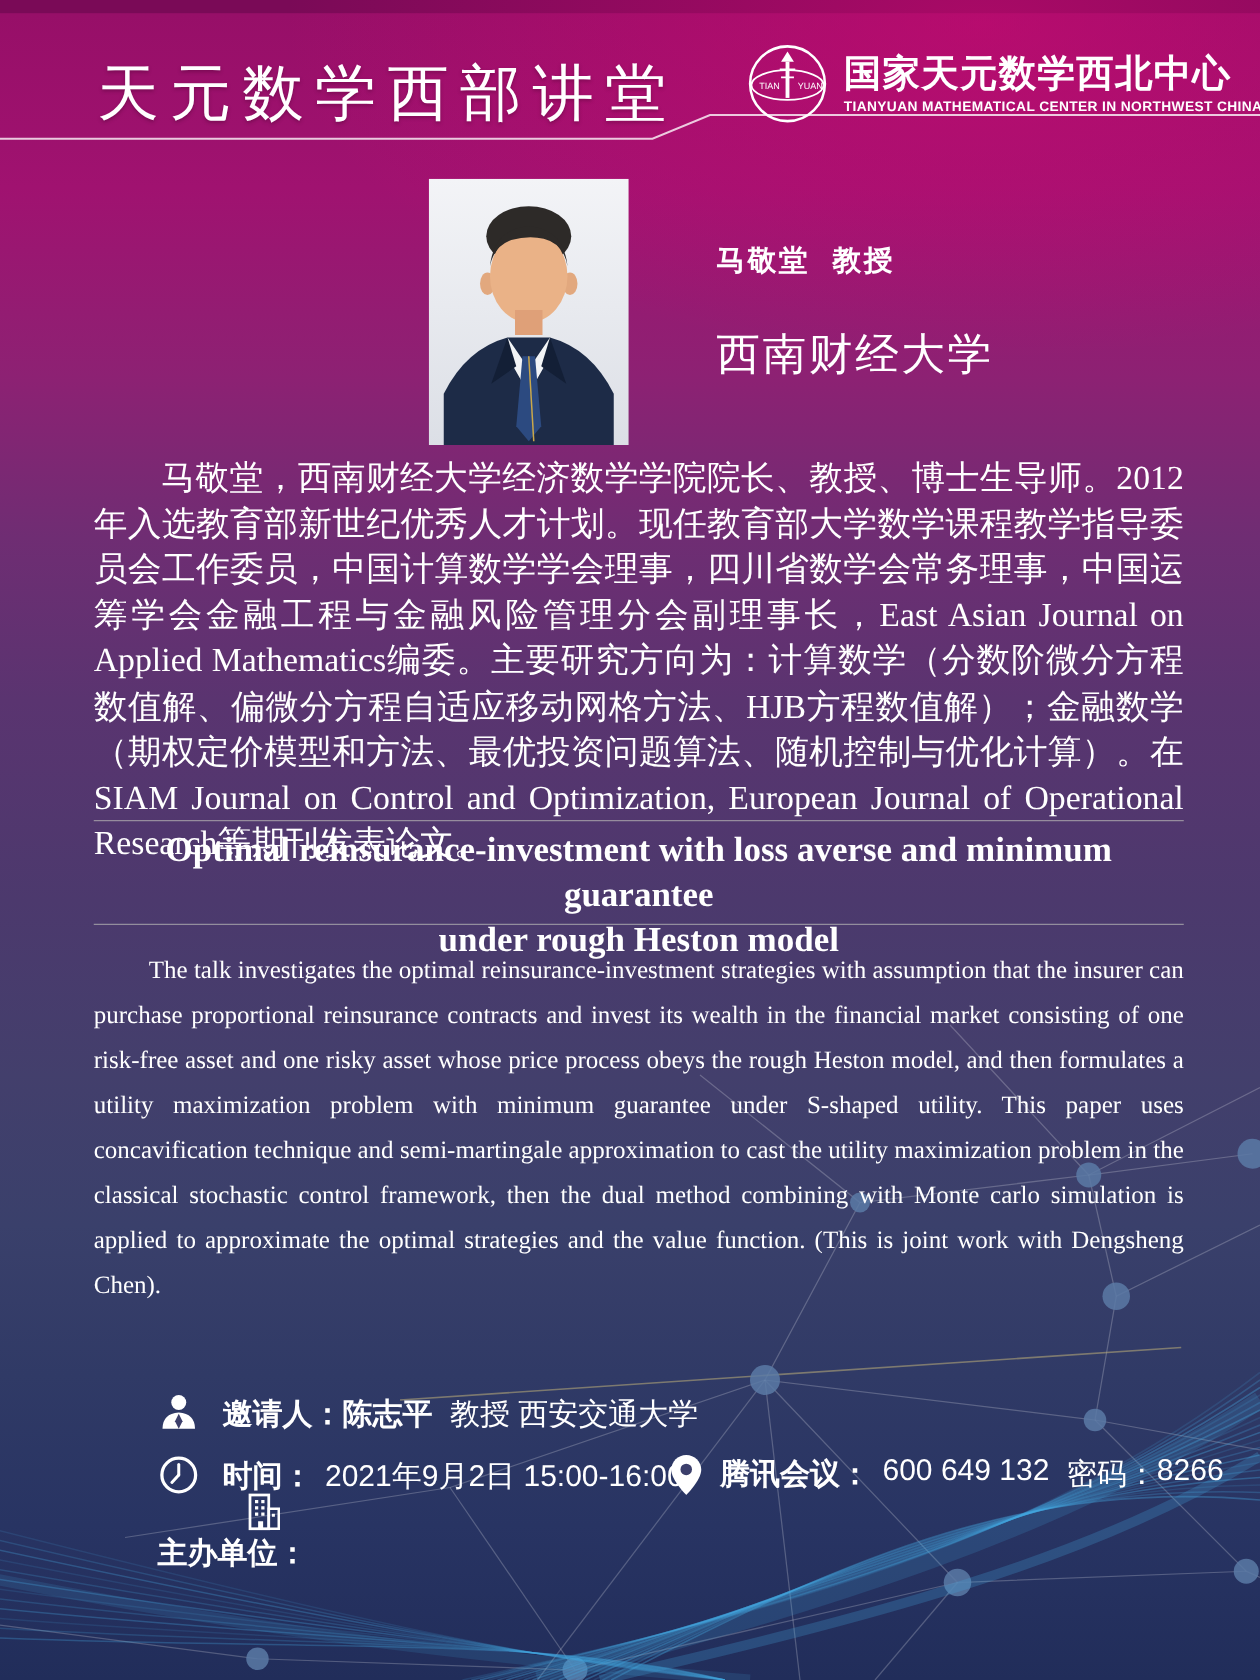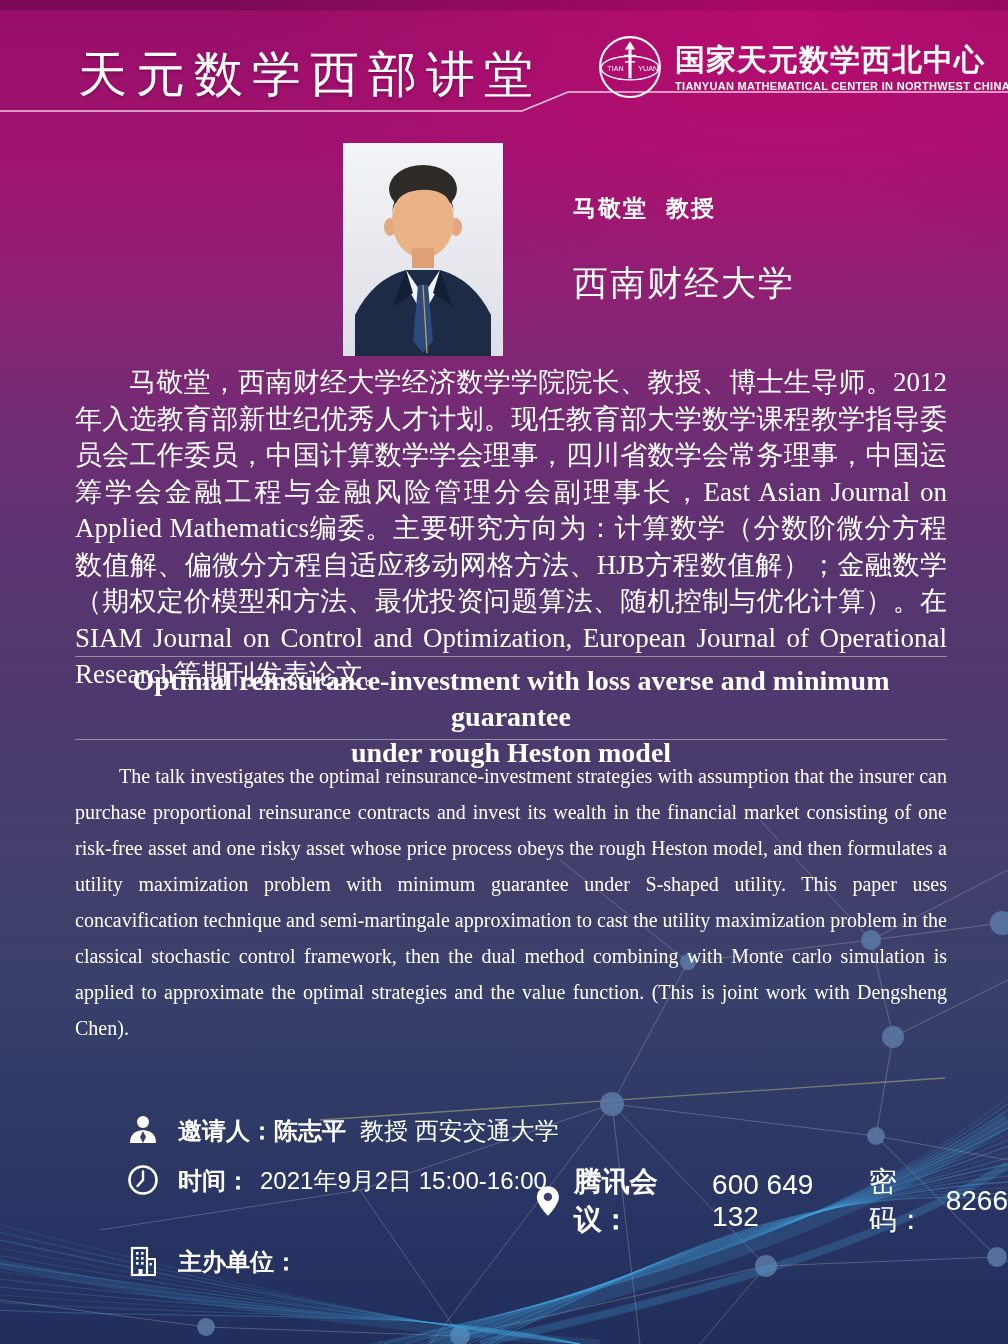--- a/index.html
+++ b/index.html
@@ -55,22 +55,22 @@
   }
   .abstract{
     position:absolute;left:75px;top:758px;width:872px;margin:0;
     font-family:"Liberation Serif","DejaVu Serif",serif;
     font-size:20px;line-height:36px;text-align:justify;text-indent:44px;
   }
 
   
   .frow{position:absolute;left:126px;display:flex;align-items:flex-end;font-size:24px;}
   .frow .ic{width:34px;height:34px;margin-right:18px;flex:0 0 auto;display:block;}
-  .r-host{top:1113px;} .r-time{top:1163px;} .r-org{top:1244px;}
-  .g-meet{position:absolute;left:536px;top:1163px;display:flex;align-items:center;font-size:28px;}
+  .r-host{top:1113px;} .r-time{top:1163px;} .r-org{top:1192px;flex-direction:column;}
+  .g-meet{position:absolute;left:536px;top:1163px;display:flex;font-size:24px;}
   .g-meet .ic{width:26px;height:34px;margin-right:14px;}
   .lbl{font-weight:bold;}
   .val{margin-left:10px;font-weight:500;}
   .val2{margin-left:14px;font-weight:500;}
 </style>
 </head>
 <body>
 
 <div class="poster">
 

